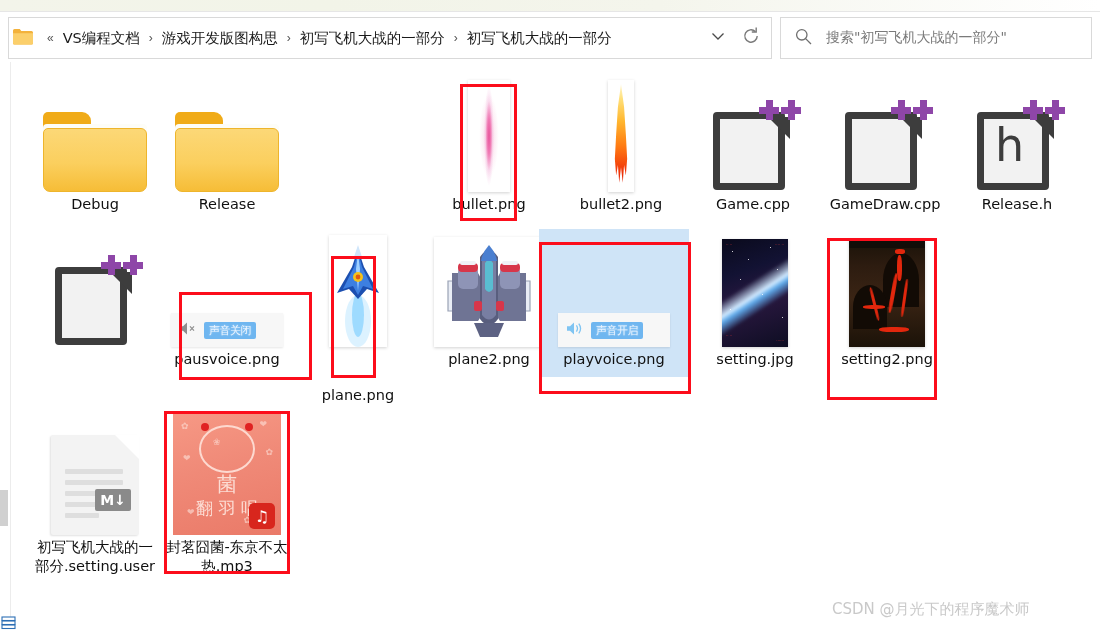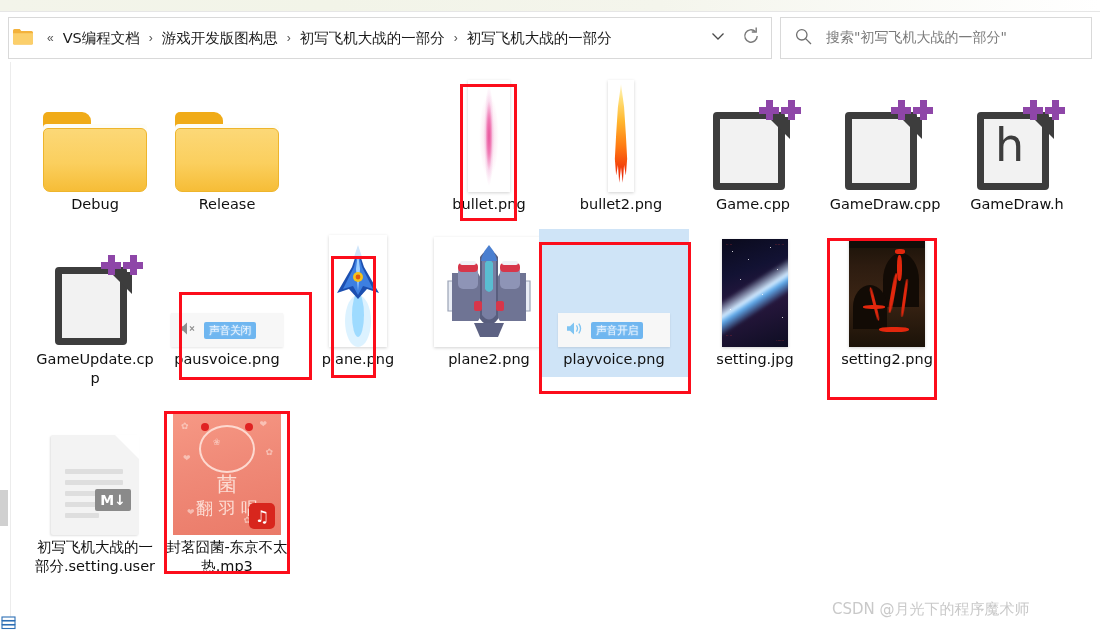--- a/index.html
+++ b/index.html
@@ -376,53 +376,52 @@
         <div class="cppfile">
             <div class="page"></div>
             <div class="hletter">h</div>
             <div class="fold"></div>
           <div class="plusplus">
               <span class="plus"></span>
               <span class="plus"></span>
             </div>
         </div>
       </div>
-      <div class="label">GameDraw.h</div>
+      <div class="label">Release.h</div>
     </div>
 
     <div class="cell" style="left:16px; top:163px;">
       <div class="thumb">
         <div class="cppfile">
             <div class="page"></div>
             <div class="fold"></div>
           <div class="plusplus">
               <span class="plus"></span>
               <span class="plus"></span>
             </div>
         </div>
       </div>
-      <div class="label">GameUpdate.cpp</div>
     </div>
 
     <div class="cell" style="left:148px; top:163px;">
       <div class="thumb">
         <div class="voicebtn">
           <span>
             <svg width="17" height="15" viewBox="0 0 17 15">
               <path d="M1 5.2h3L8 1.6v11.8L4 9.8H1z" fill="#8e8e8e"></path>
               <path d="M11 5.4l4 4.2M15 5.4l-4 4.2" stroke="#8e8e8e" stroke-width="1.2" fill="none"></path>
             </svg>
           </span>
           <span class="vtext">声音关闭</span>
         </div>
       </div>
       <div class="label">pausvoice.png</div>
     </div>
 
-    <div class="cell" style="left:279px; top:163px;">
+    <div class="cell" style="left:279px; top:163px;gap:36px;">
       <div class="thumb">
         <div class="plane1 imgthumb">
           <svg width="58" height="112" viewBox="0 0 58 112">
             <ellipse cx="29" cy="86" rx="13" ry="26" fill="#bfe8ff" opacity="0.55"></ellipse>
             <ellipse cx="29" cy="80" rx="6" ry="22" fill="#8fd4ff" opacity="0.8"></ellipse>
             <path d="M29 14 L35 32 L50 58 L38 54 L29 64 L20 54 L8 58 L23 32 Z" fill="#1c4fb0"></path>
             <path d="M29 16 L33 32 L44 54 L34 51 L29 60 L24 51 L14 54 L25 32 Z" fill="#3d7fe0"></path>
             <path d="M29 18 L31 34 L29 56 L27 34 Z" fill="#9fd0ff"></path>
             <circle cx="29" cy="42" r="5" fill="#f5c21a"></circle>
             <circle cx="29" cy="42" r="2.4" fill="#e05a10"></circle>

